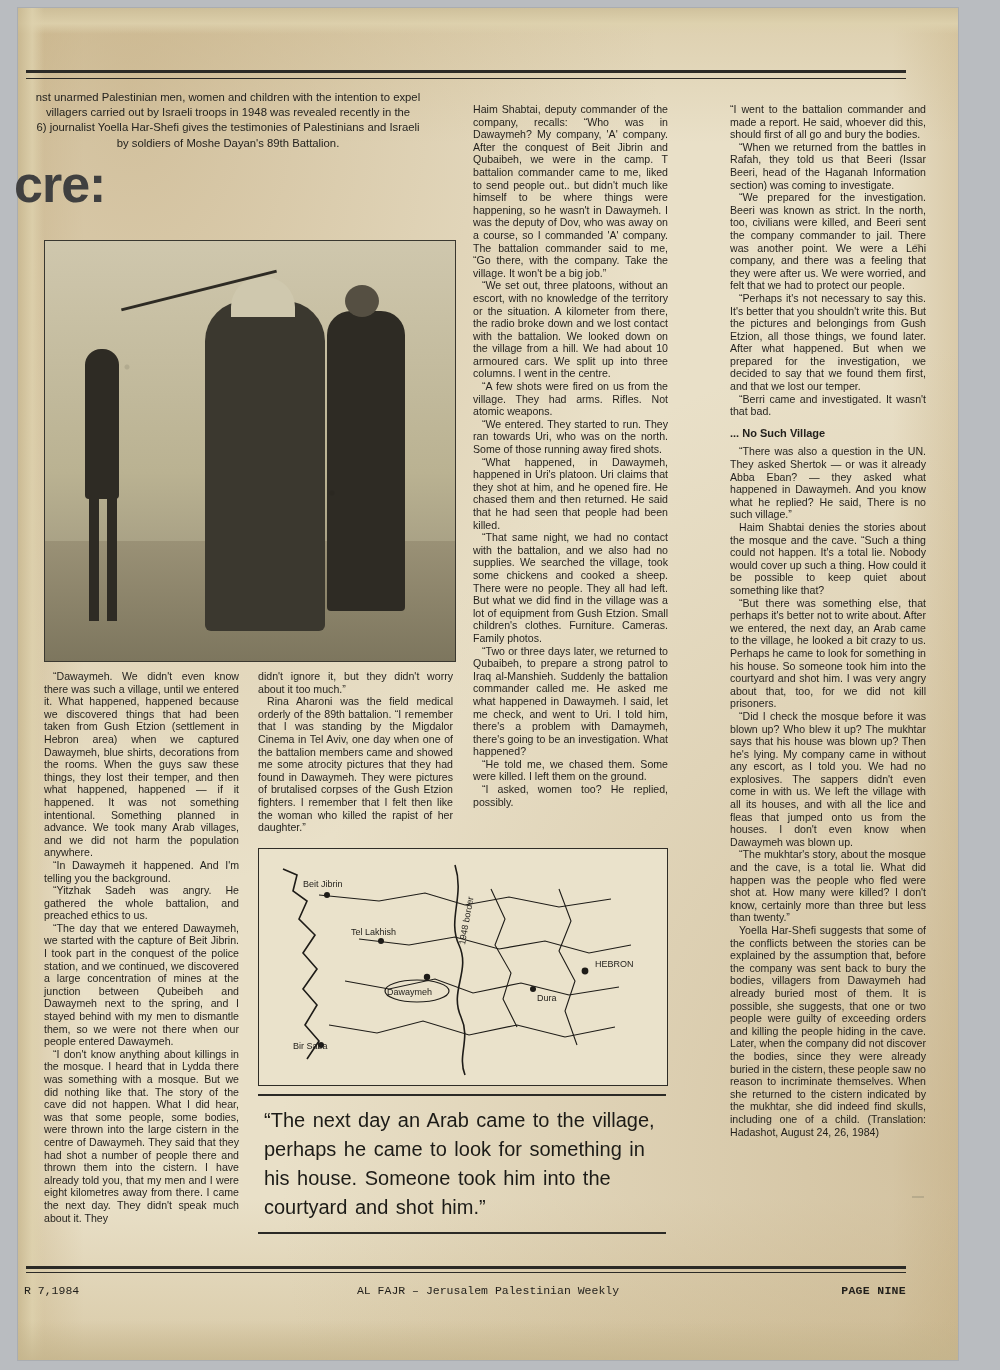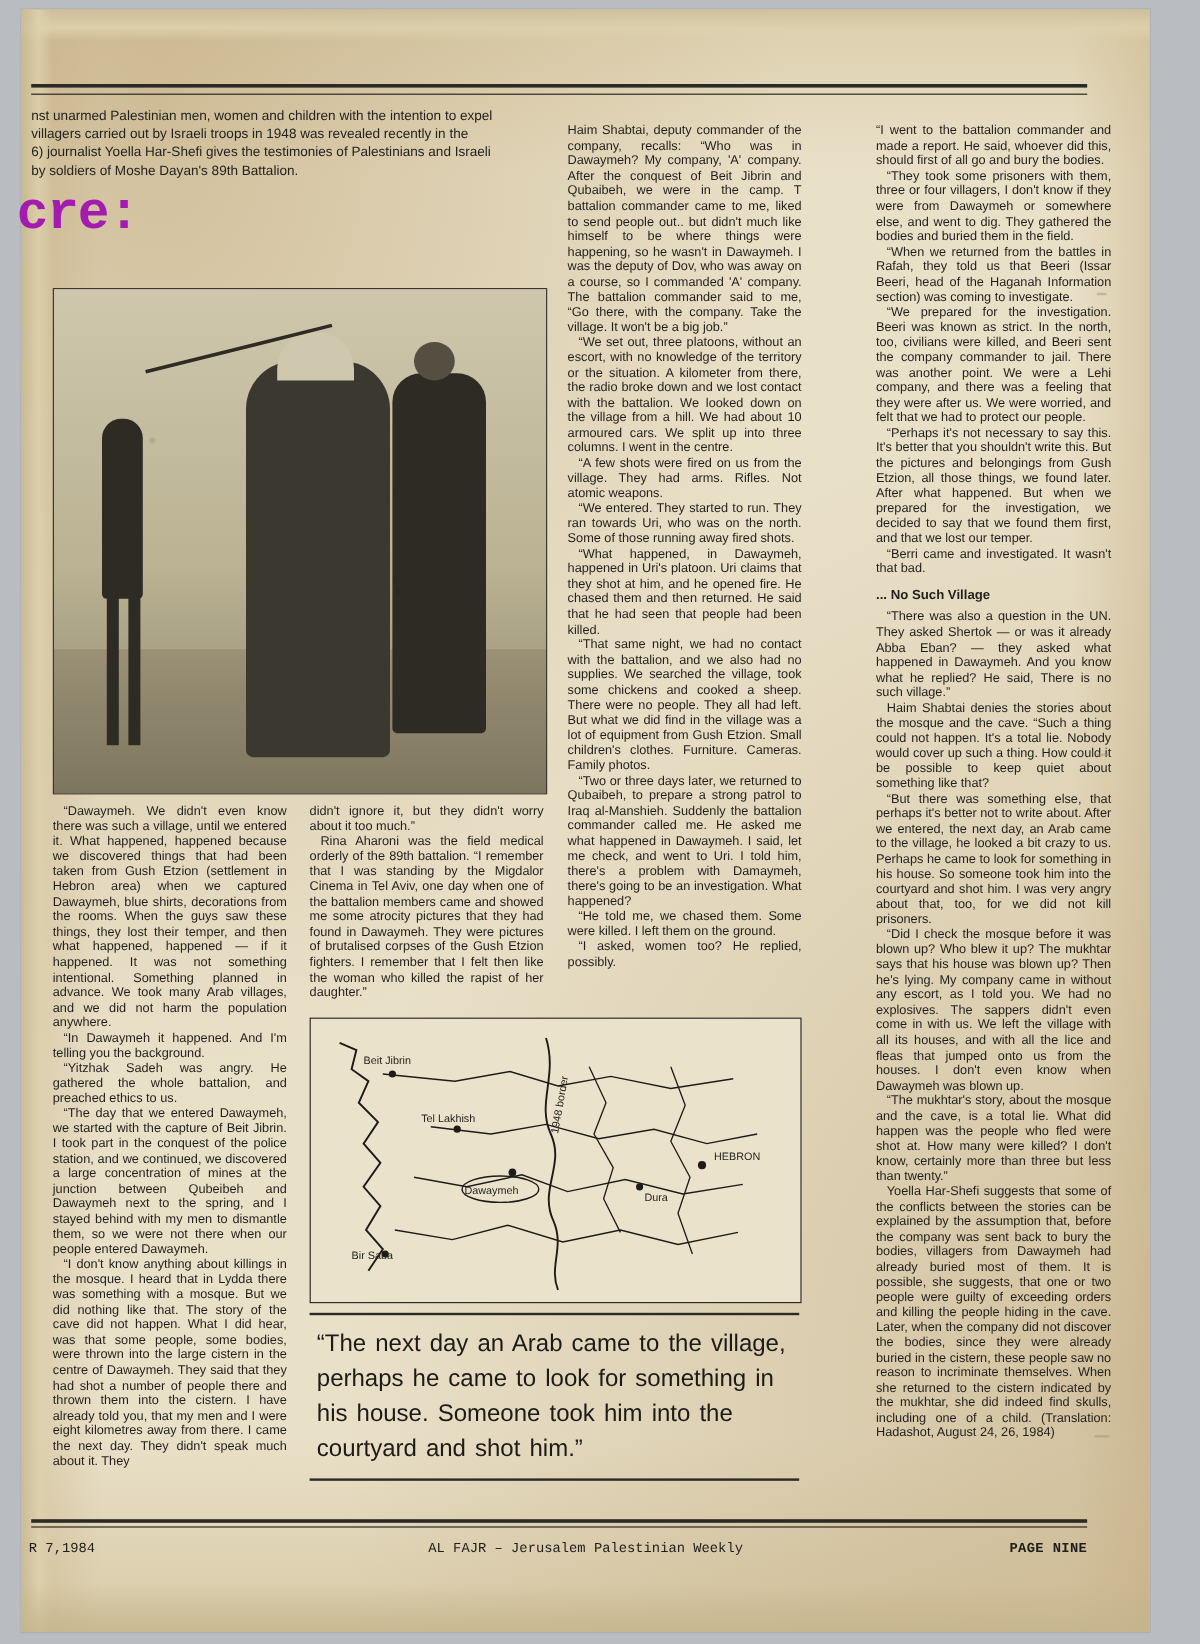--- a/index.html
+++ b/index.html
@@ -56,27 +56,27 @@
   .rule.thick{height:3px;}
   .rule.thin{height:1px;}
 
   
   .deck{
     position:absolute;
     left:8px; top:82px; width:404px;
     font-family:"Liberation Sans", sans-serif;
     font-size:11.3px; line-height:15.2px;
     color:#24231f;
-    text-align:left;
+    text-align:center;
   }
   .masthead-frag{
     position:absolute;left:-4px;top:146px;
-    font-family:Liberation Mono, monospace;
+    font-family:Liberation Sans, sans-serif;
     font-weight:700;
-    font-size:44px;letter-spacing:-1px;color:#a21caf;
+    font-size:52px;letter-spacing:-1px;color:#404040;
   }
 
   
   .photo{
     position:absolute;left:26px;top:232px;width:410px;height:420px;
     border:1px solid #3a3830;
     background:linear-gradient(180deg,#bdb49a 0%, #a79e84 40%, #cfc6ab 100%);
     overflow:hidden;
   }
   .photo .sky{
@@ -214,21 +214,20 @@
       <p>“We entered. They started to run. They ran towards Uri, who was on the north. Some of those running away fired shots.</p>
       <p>“What happened, in Dawaymeh, happened in Uri's platoon. Uri claims that they shot at him, and he opened fire. He chased them and then returned. He said that he had seen that people had been killed.</p>
       <p>“That same night, we had no contact with the battalion, and we also had no supplies. We searched the village, took some chickens and cooked a sheep. There were no people. They all had left. But what we did find in the village was a lot of equipment from Gush Etzion. Small children's clothes. Furniture. Cameras. Family photos.</p>
       <p>“Two or three days later, we returned to Qubaibeh, to prepare a strong patrol to Iraq al-Manshieh. Suddenly the battalion commander called me. He asked me what happened in Dawaymeh. I said, let me check, and went to Uri. I told him, there's a problem with Damaymeh, there's going to be an investigation. What happened?</p>
       <p>“He told me, we chased them. Some were killed. I left them on the ground.</p>
       <p>“I asked, women too? He replied, possibly.</p>
     </div>
 
     <div class="col" id="col4">
       <p class="first">“I went to the battalion commander and made a report. He said, whoever did this, should first of all go and bury the bodies.</p>
-      <p>“They took some prisoners with them, three or four villagers, I don't know if they were from Dawaymeh or somewhere else, and went to dig. They gathered the bodies and buried them in the field.</p>
       <p>“When we returned from the battles in Rafah, they told us that Beeri (Issar Beeri, head of the Haganah Information section) was coming to investigate.</p>
       <p>“We prepared for the investigation. Beeri was known as strict. In the north, too, civilians were killed, and Beeri sent the company commander to jail. There was another point. We were a Lehi company, and there was a feeling that they were after us. We were worried, and felt that we had to protect our people.</p>
       <p>“Perhaps it's not necessary to say this. It's better that you shouldn't write this. But the pictures and belongings from Gush Etzion, all those things, we found later. After what happened. But when we prepared for the investigation, we decided to say that we found them first, and that we lost our temper.</p>
       <p>“Berri came and investigated. It wasn't that bad.</p>
       <p class="sub">... No Such Village</p>
       <p>“There was also a question in the UN. They asked Shertok — or was it already Abba Eban? — they asked what happened in Dawaymeh. And you know what he replied? He said, There is no such village.”</p>
       <p>Haim Shabtai denies the stories about the mosque and the cave. “Such a thing could not happen. It's a total lie. Nobody would cover up such a thing. How could it be possible to keep quiet about something like that?</p>
       <p>“But there was something else, that perhaps it's better not to write about. After we entered, the next day, an Arab came to the village, he looked a bit crazy to us. Perhaps he came to look for something in his house. So someone took him into the courtyard and shot him. I was very angry about that, too, for we did not kill prisoners.</p>
       <p>“Did I check the mosque before it was blown up? Who blew it up? The mukhtar says that his house was blown up? Then he's lying. My company came in without any escort, as I told you. We had no explosives. The sappers didn't even come in with us. We left the village with all its houses, and with all the lice and fleas that jumped onto us from the houses. I don't even know when Dawaymeh was blown up.</p>
       <p>“The mukhtar's story, about the mosque and the cave, is a total lie. What did happen was the people who fled were shot at. How many were killed? I don't know, certainly more than three but less than twenty.”</p>

